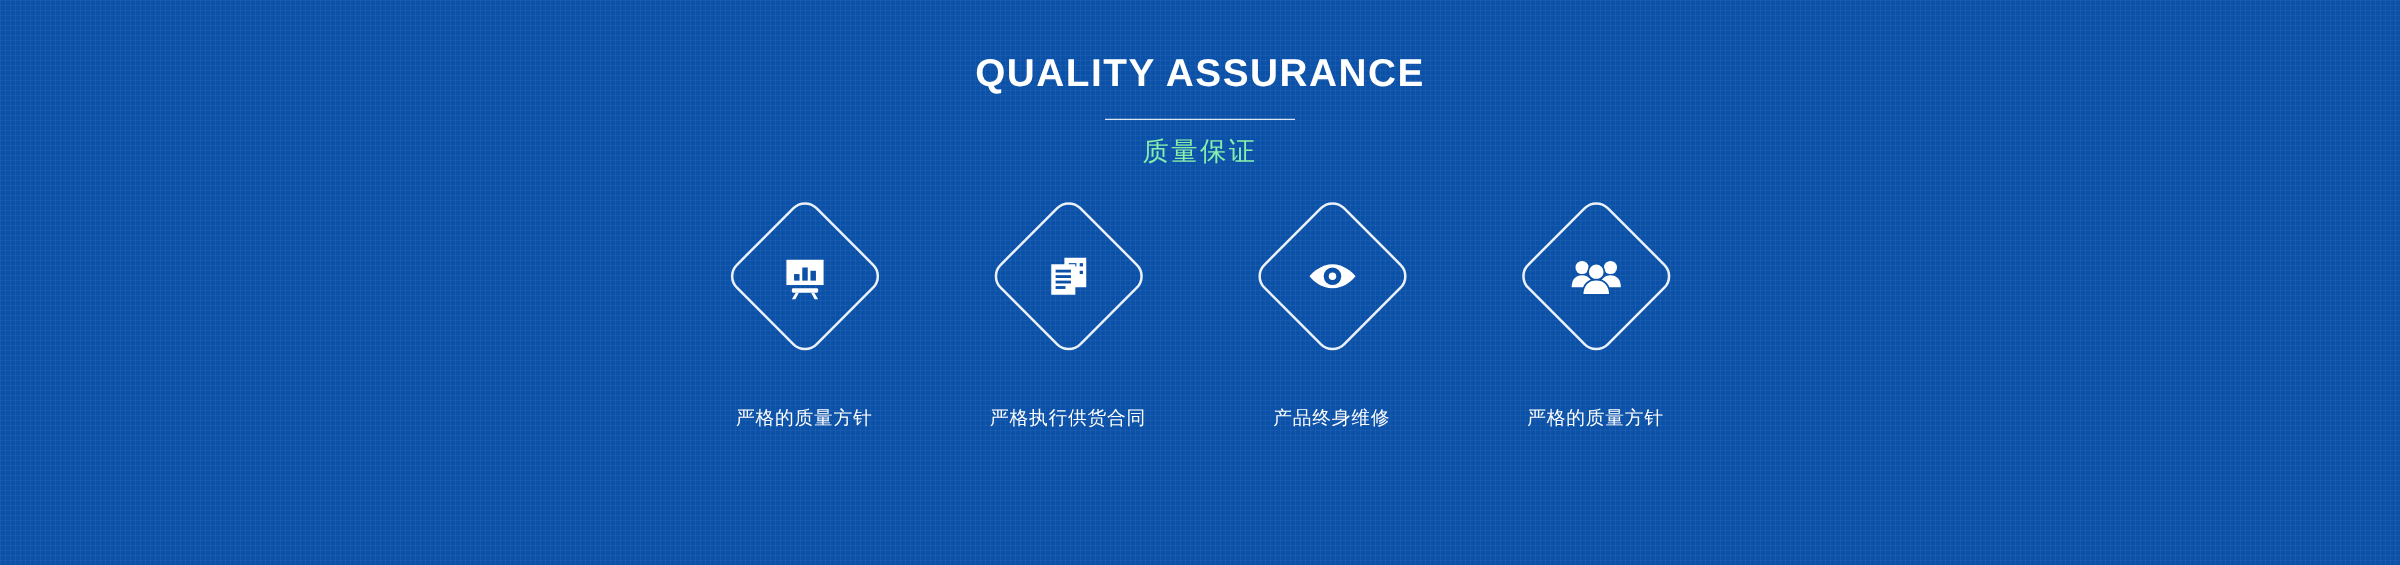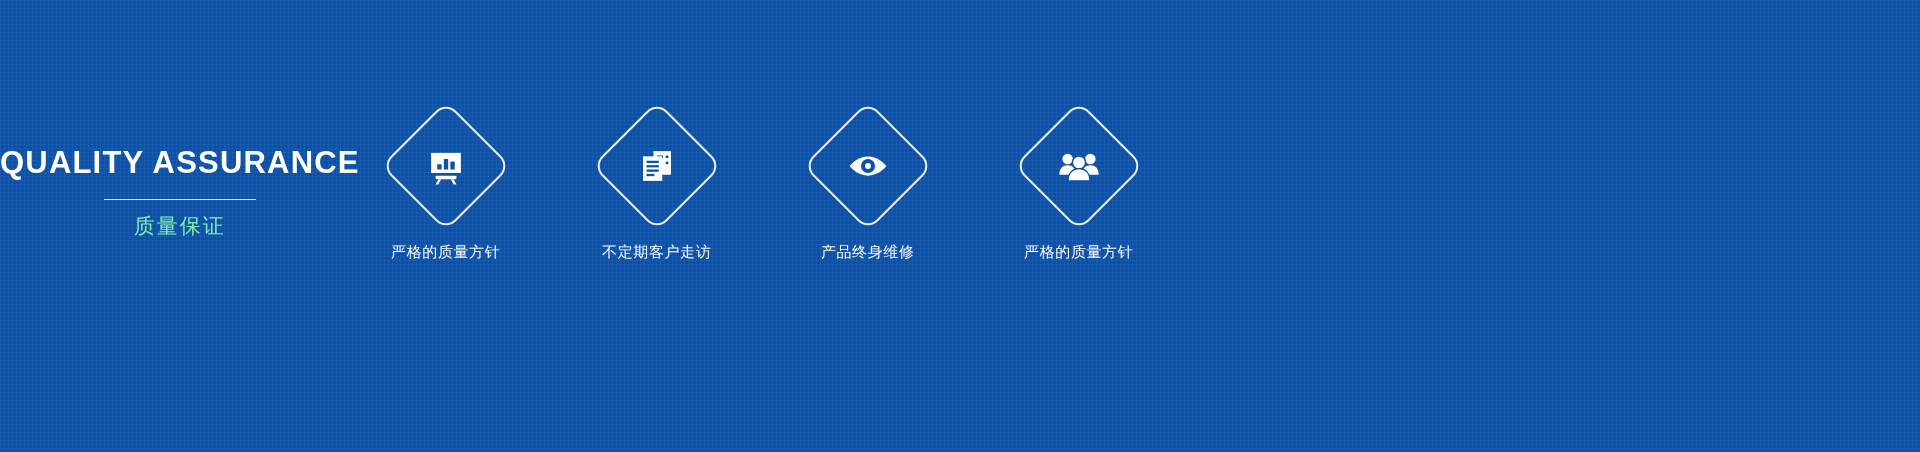--- a/index.html
+++ b/index.html
@@ -33,21 +33,21 @@
       linear-gradient(to bottom, rgba(255,255,255,0.045) 1px, transparent 1px);
     background-size: 4px 4px;
     pointer-events: none;
   }
 
   .banner-inner {
     position: relative;
     width: 1920px;
     height: 344px;
     display: flex;
-    flex-direction: row;
+    flex-direction: column;
     align-items: center;
   }
 
   
   .heading {
     display: flex;
     flex-direction: column;
     align-items: center;
     margin-top: 40px;
   }
@@ -86,20 +86,21 @@
     align-items: flex-start;
     margin-top: 39px;
     gap: 39px;
   }
 
   .feature-item {
     width: 172px;
     display: flex;
     flex-direction: column;
     align-items: center;
+    gap: 28px;
   }
 
   .diamond {
     width: 92px;
     height: 92px;
     border: 2px solid rgba(255,255,255,0.92);
     border-radius: 14px;
     transform: rotate(45deg);
     display: flex;
     align-items: center;
@@ -174,21 +175,21 @@
               <rect x="34" y="12" width="3" height="3" fill="#0b51a8"></rect>
               <rect x="34" y="19" width="3" height="3" fill="#0b51a8"></rect>
               <path d="M8 13 H30 V41 H8 Z" fill="#ffffff"></path>
               <rect x="12" y="18" width="14" height="2.6" fill="#0b51a8"></rect>
               <rect x="12" y="23" width="14" height="2.6" fill="#0b51a8"></rect>
               <rect x="12" y="28" width="14" height="2.6" fill="#0b51a8"></rect>
               <rect x="12" y="33" width="9" height="2.6" fill="#0b51a8"></rect>
             </svg>
           </span>
         </div>
-        <div class="feature-label">不定期客户走访</div>
+        <div class="feature-label">严格执行供货合同</div>
       </div>
 
       <div class="feature-item">
         <div class="diamond">
           <span class="diamond-icon">
             <svg viewBox="0 0 48 48" aria-hidden="true">
               <path d="M24 13 C34 13 42 20 45 24 C42 28 34 35 24 35 C14 35 6 28 3 24 C6 20 14 13 24 13 Z" fill="#ffffff"></path>
               <circle cx="24" cy="24" r="8" fill="#0b51a8"></circle>
               <circle cx="24" cy="24" r="3.4" fill="#ffffff"></circle>
             </svg>

